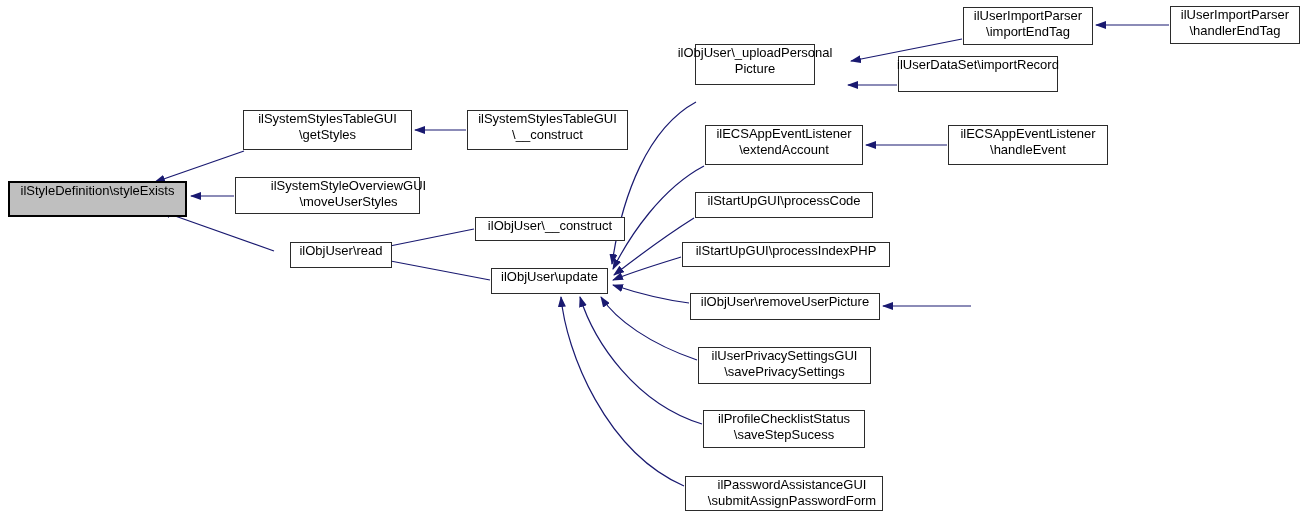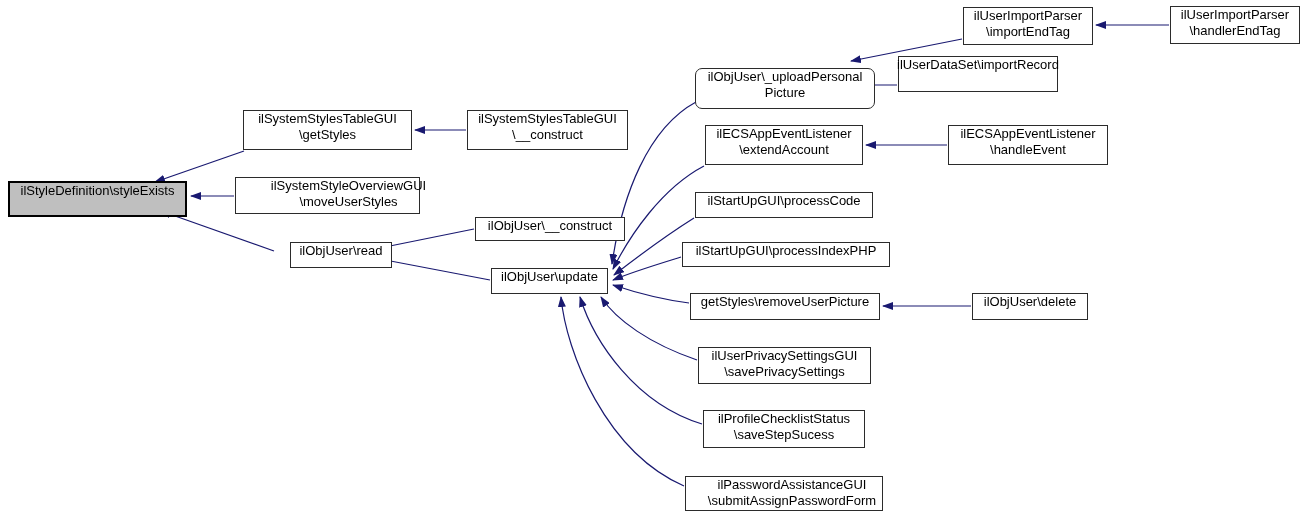--- a/index.html
+++ b/index.html
@@ -85,21 +85,21 @@
   </div>
 
   <div class="node" style="left:475px;top:217px;width:150px;height:24px;">
     <span class="lbl">ilObjUser\__construct</span>
   </div>
 
   <div class="node" style="left:491px;top:268px;width:117px;height:26px;">
     <span class="lbl">ilObjUser\update</span>
   </div>
 
-  <div class="node" style="left:695px;top:68px;width:180px;height:41px;border-radius:7px;">
+  <div class="node" style="left:695px;top:44px;width:120px;height:41px;">
     <span class="lbl">ilObjUser\_uploadPersonal
 Picture</span>
   </div>
 
   <div class="node" style="left:963px;top:7px;width:130px;height:38px;">
     <span class="lbl">ilUserImportParser
 \importEndTag</span>
   </div>
 
   <div class="node" style="left:1170px;top:6px;width:130px;height:38px;">
@@ -123,26 +123,23 @@
 
   <div class="node" style="left:682px;top:242px;width:208px;height:25px;">
     <span class="lbl">ilStartUpGUI\processIndexPHP</span>
   </div>
 
   <div class="node" style="left:695px;top:192px;width:178px;height:26px;">
     <span class="lbl">ilStartUpGUI\processCode</span>
   </div>
 
   <div class="node" style="left:690px;top:293px;width:190px;height:27px;">
-    <span class="lbl">getStyles\removeUserPicture</span>
+    <span class="lbl">ilObjUser\removeUserPicture</span>
   </div>
 
-  <div class="node" style="left:972px;top:293px;width:116px;height:27px;">
-    <span class="lbl">ilObjUser\delete</span>
-  </div>
 
   <div class="node" style="left:698px;top:347px;width:173px;height:37px;">
     <span class="lbl">ilUserPrivacySettingsGUI
 \savePrivacySettings</span>
   </div>
 
   <div class="node" style="left:703px;top:410px;width:162px;height:38px;">
     <span class="lbl">ilProfileChecklistStatus
 \saveStepSucess</span>
   </div>

